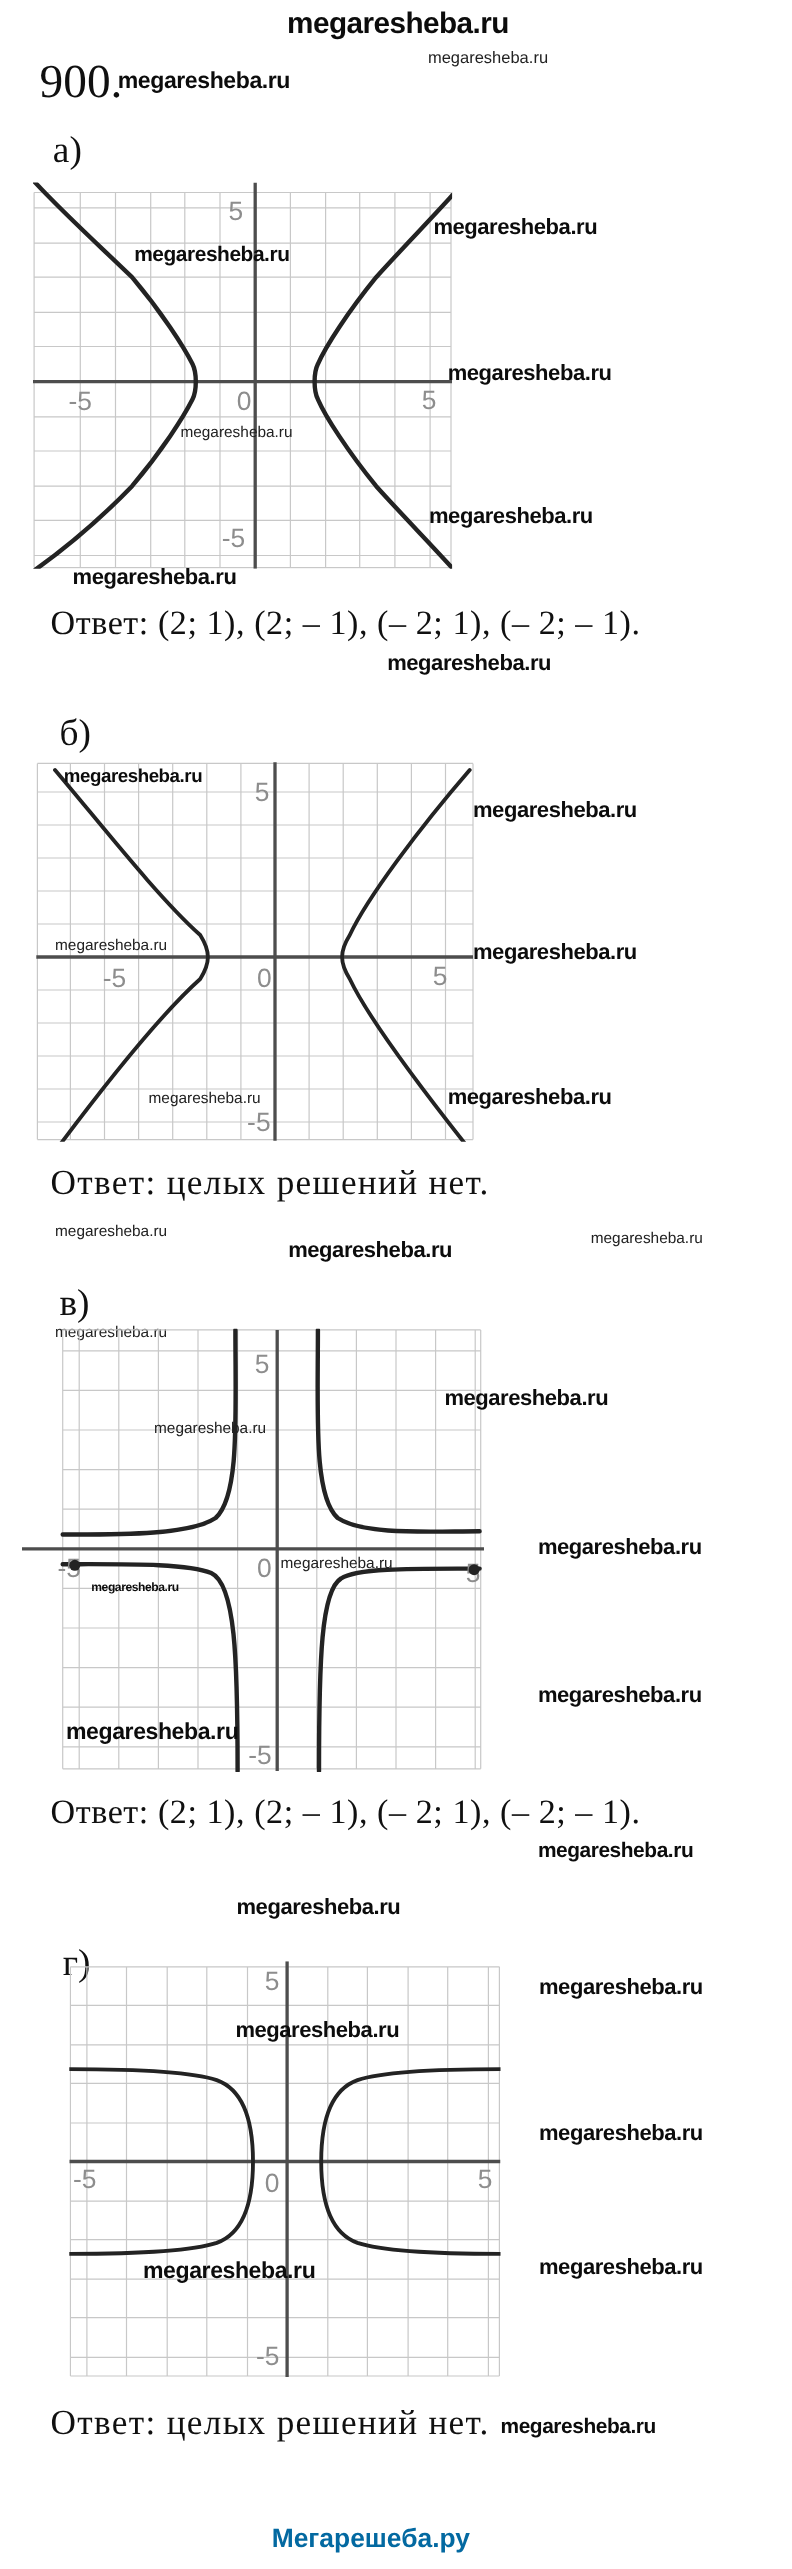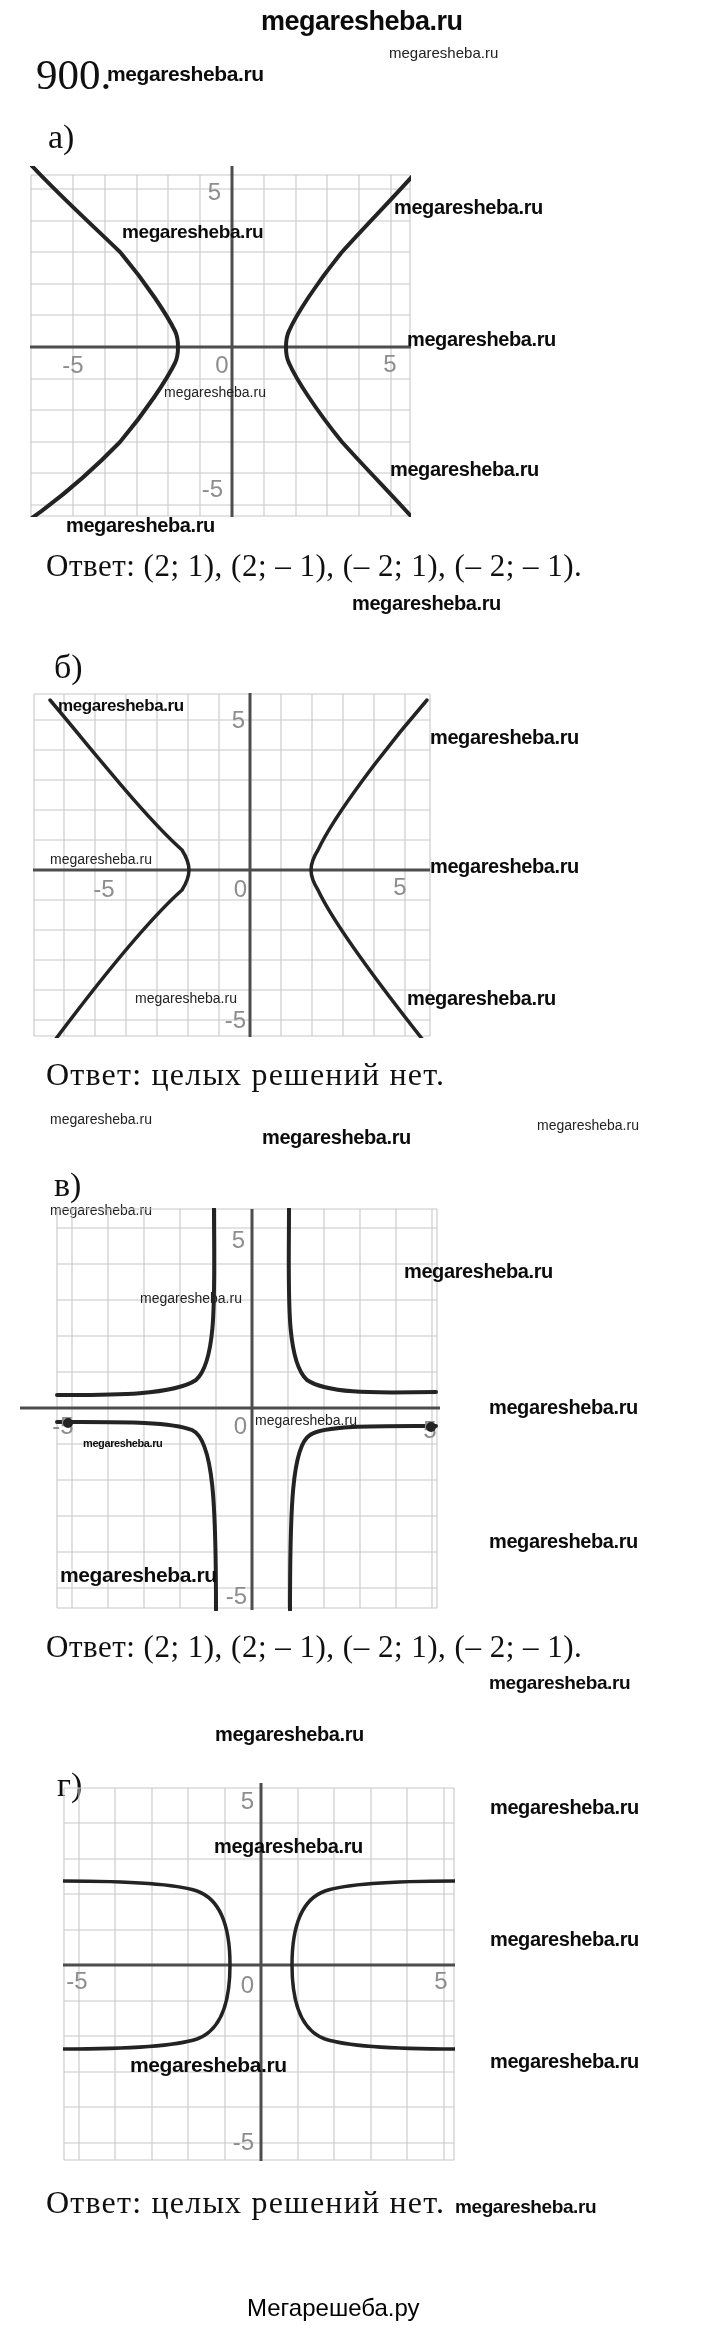--- a/index.html
+++ b/index.html
@@ -3,21 +3,21 @@
 <meta charset="utf-8">
 <style>
   html,body{margin:0;padding:0;}
   body{width:720px;height:2335px;position:relative;background:#ffffff;
        font-family:"Liberation Sans",sans-serif;overflow:hidden;}
   .wmb{position:absolute;font-weight:bold;color:#0c0c0c;white-space:nowrap;letter-spacing:-0.4px;}
   .wml{position:absolute;color:#222;white-space:nowrap;}
   .serif{position:absolute;font-family:"Liberation Serif",serif;color:#101010;white-space:nowrap;}
   .problem-num{font-weight:normal;}
   .site-header{position:absolute;font-weight:bold;color:#0c0c0c;letter-spacing:-0.5px;}
-  .footer-brand{position:absolute;font-weight:normal;color:#000000;}
+  .footer-brand{position:absolute;font-weight:bold;color:#0369a1;}
   svg{position:absolute;overflow:hidden;}
   .grid{stroke:#c8c8c8;stroke-width:1.1;fill:none;}
   .axis{stroke:#4d4d4d;stroke-width:3;fill:none;}
   .curve{stroke:#232323;stroke-width:4;fill:none;stroke-linecap:round;}
   .thin{stroke-width:3.5;}
   .tick{font-family:"Liberation Sans",sans-serif;font-size:24px;fill:#8d8d8d;}
   .dot{fill:#232323;stroke:none;}
 </style>
 </head>
 <body>

